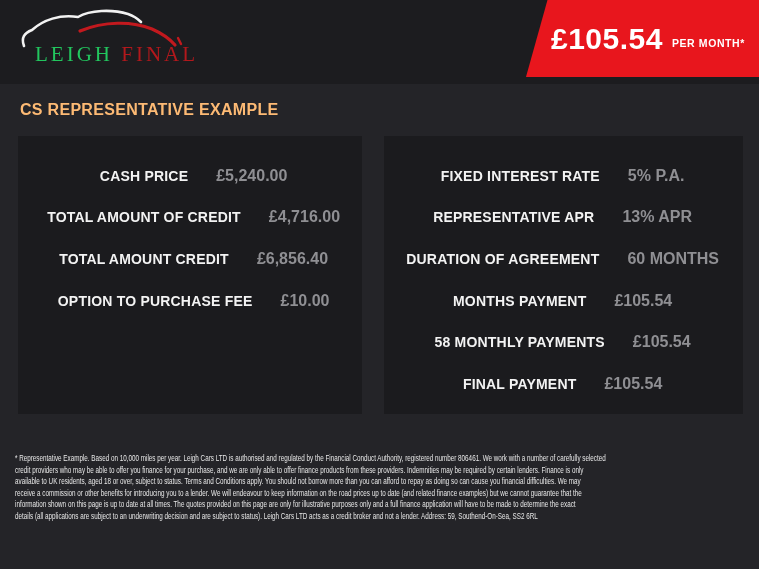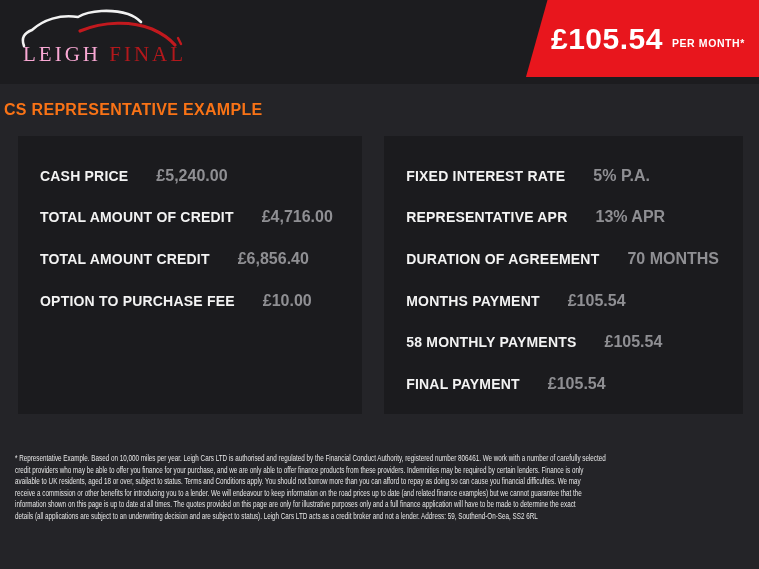--- a/index.html
+++ b/index.html
@@ -28,21 +28,21 @@
   .logo svg { position: absolute; left: 0; top: 2px; }
   .logo-text {
     position: absolute;
     left: 3px;
     top: 36px;
     font-family: "Liberation Serif", serif;
     font-size: 21px;
     letter-spacing: 3px;
     white-space: nowrap;
   }
-  .logo-text .white { color: #f9a8d4; }
+  .logo-text .white { color: #22c55e; margin-left: 12px; }
   .logo-text .red   { color: #b2181c; }
 
   .price-banner {
     position: absolute;
     top: 0; right: 0;
     width: 239px;
     height: 77px;
     background: #e8161d;
     clip-path: polygon(11.5% 0, 100% 0, 100% 100%, 2.5% 100%);
     display: flex;
@@ -60,22 +60,22 @@
   .price-period {
     color: #fff;
     font-size: 10.5px;
     font-weight: bold;
     letter-spacing: 0.6px;
     padding-top: 8px;
   }
 
   
   .page-title {
-    margin: 17px 0 0 4px;
-    color: #f97316;
+    margin: 17px 0 0 20px;
+    color: #fdba74;
     font-size: 16px;
     font-weight: bold;
     letter-spacing: 0.3px;
   }
 
   
   .panels {
     display: flex;
     margin: 17px 16px 0 18px;
     gap: 22px;
@@ -84,21 +84,21 @@
     background: #1b1b1e;
     height: 278px;
     padding: 19px 24px 9px 22px;
   }
   .panel.left  { width: 345px; padding-right: 15px; }
   .panel.right { flex: 1; }
   .finance-row {
     height: 41.6px;
     display: flex;
     align-items: center;
-    justify-content: flex-start;
+    justify-content: center;
     gap: 28px;
   }
   .finance-label {
     color: #f3f3f3;
     font-size: 14px;
     font-weight: bold;
     letter-spacing: 0.2px;
     white-space: nowrap;
   }
   .finance-value {
@@ -173,21 +173,21 @@
     <div class="finance-row">
       <span class="finance-label">FIXED INTEREST RATE</span>
       <span class="finance-value">5% P.A.</span>
     </div>
     <div class="finance-row">
       <span class="finance-label">REPRESENTATIVE APR</span>
       <span class="finance-value">13% APR</span>
     </div>
     <div class="finance-row">
       <span class="finance-label">DURATION OF AGREEMENT</span>
-      <span class="finance-value">70 MONTHS</span>
+      <span class="finance-value">60 MONTHS</span>
     </div>
     <div class="finance-row">
       <span class="finance-label">MONTHS PAYMENT</span>
       <span class="finance-value">£105.54</span>
     </div>
     <div class="finance-row">
       <span class="finance-label">58 MONTHLY PAYMENTS</span>
       <span class="finance-value">£105.54</span>
     </div>
     <div class="finance-row">

